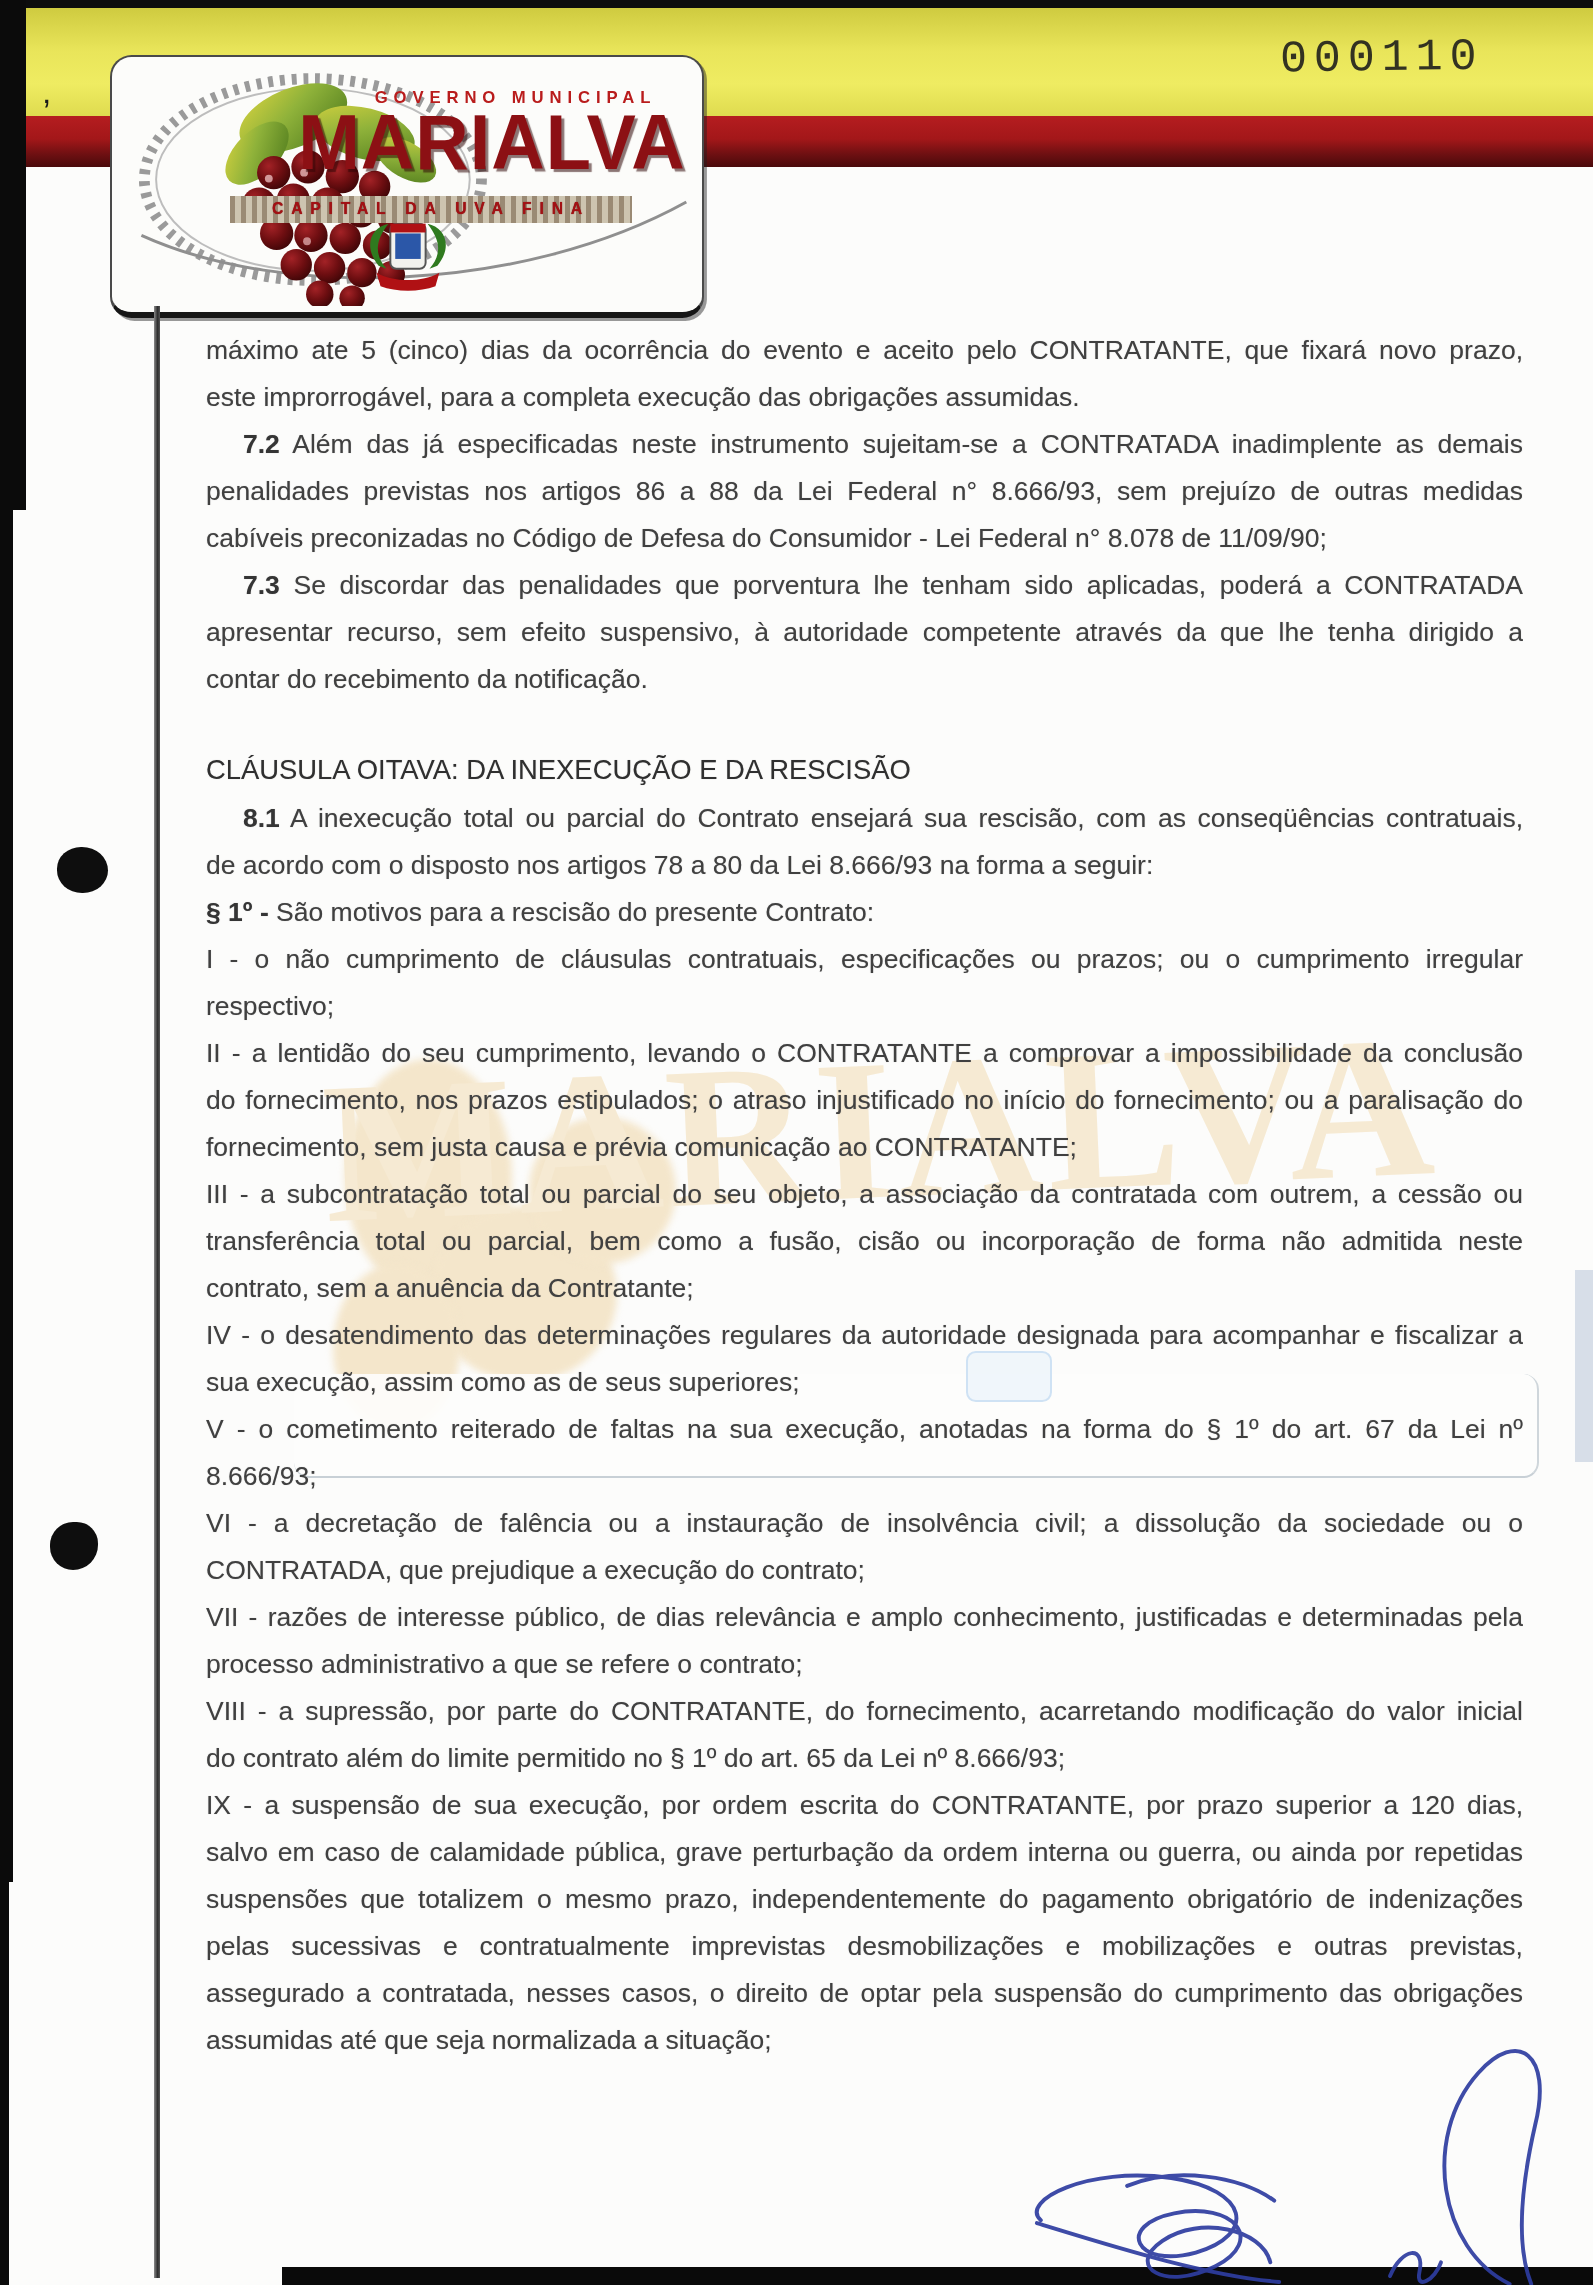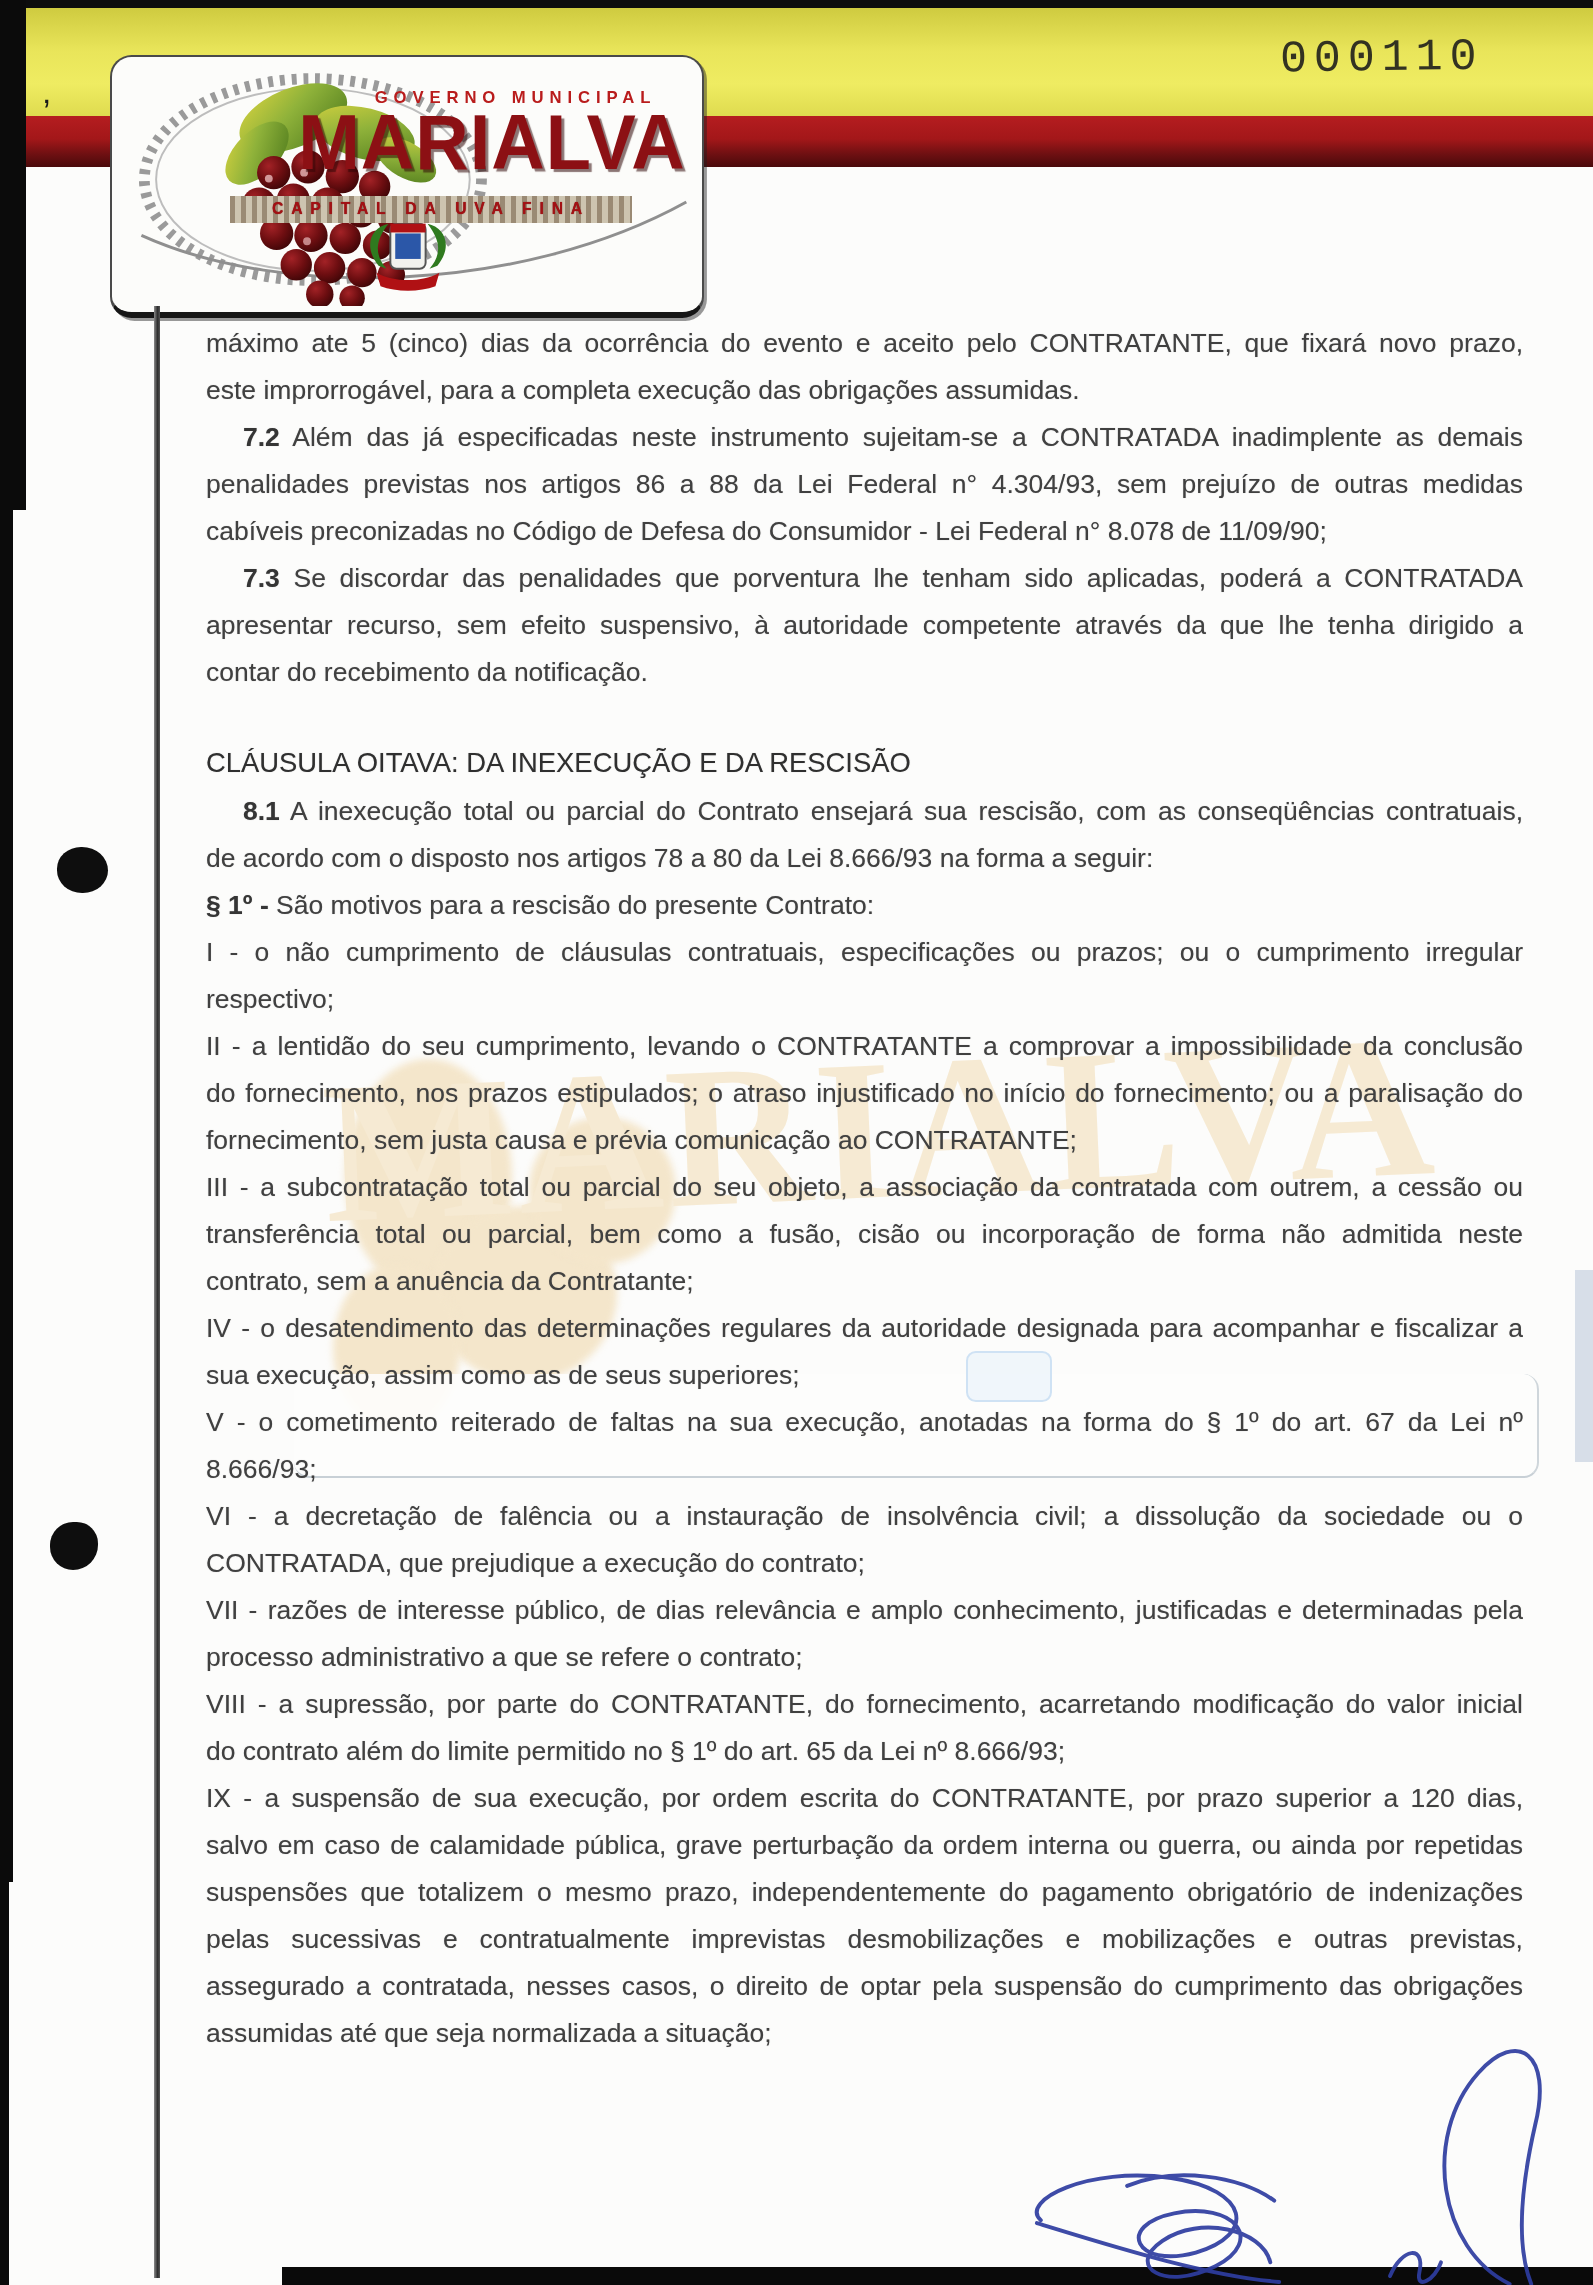--- a/index.html
+++ b/index.html
@@ -63,21 +63,21 @@
                   background:#c3cedd;opacity:.65;z-index:2;}
 
   
   .left-rule{position:absolute;left:154px;top:306px;width:5.9px;height:1972px;z-index:3;
              background:linear-gradient(90deg,#8a8a8a,#2e2e2e 60%,#555);}
   .hole{position:absolute;background:#0e0e0e;z-index:3;}
   .hole.h1{left:57px;top:847px;width:51px;height:46px;border-radius:48% 52% 50% 50%;}
   .hole.h2{left:50px;top:1522px;width:48px;height:48px;border-radius:50% 46% 54% 50%;}
 
   
-  .doc-body{position:absolute;left:206px;top:320px;width:1317px;z-index:3;
+  .doc-body{position:absolute;left:206px;top:327px;width:1317px;z-index:3;
             font-size:26.5px;color:#404040;text-shadow:0 0 1px rgba(70,70,70,.35);}
   .line{height:47px;line-height:47px;white-space:nowrap;text-align:left;}
   .line.fill{white-space:normal;text-align:justify;text-align-last:justify;height:47px;overflow:hidden;}
   .line.indent{padding-left:37px;}
   .line.heading{font-weight:normal;font-size:27.4px;color:#2f2f2f;margin-top:41px;height:51px;line-height:51px;}
   .line b{font-weight:bold;color:#353535;}
 
   
   .bottom-bar{position:absolute;left:282px;top:2267px;width:1311px;height:18.6px;background:#0a0a0a;z-index:3;}
 
@@ -175,21 +175,21 @@
   <div class="right-edge-tab"></div>
 
   <div class="left-rule"></div>
   <div class="hole h1"></div>
   <div class="hole h2"></div>
 
   <div class="doc-body" id="doc-body">
       <div class="line fill">máximo ate 5 (cinco) dias da ocorrência do evento e aceito pelo CONTRATANTE, que fixará novo prazo,</div>
       <div class="line">este improrrogável, para a completa execução das obrigações assumidas.</div>
       <div class="line fill indent"><b>7.2</b> Além das já especificadas neste instrumento sujeitam-se a CONTRATADA inadimplente as demais</div>
-      <div class="line fill">penalidades previstas nos artigos 86 a 88 da Lei Federal n° 4.304/93, sem prejuízo de outras medidas</div>
+      <div class="line fill">penalidades previstas nos artigos 86 a 88 da Lei Federal n° 8.666/93, sem prejuízo de outras medidas</div>
       <div class="line">cabíveis preconizadas no Código de Defesa do Consumidor - Lei Federal n° 8.078 de 11/09/90;</div>
       <div class="line fill indent"><b>7.3</b> Se discordar das penalidades que porventura lhe tenham sido aplicadas, poderá a CONTRATADA</div>
       <div class="line fill">apresentar recurso, sem efeito suspensivo, à autoridade competente através da que lhe tenha dirigido a</div>
       <div class="line">contar do recebimento da notificação.</div>
       <div class="line heading">CLÁUSULA OITAVA: DA INEXECUÇÃO E DA RESCISÃO</div>
       <div class="line fill indent"><b>8.1</b> A inexecução total ou parcial do Contrato ensejará sua rescisão, com as conseqüências contratuais,</div>
       <div class="line">de acordo com o disposto nos artigos 78 a 80 da Lei 8.666/93 na forma a seguir:</div>
       <div class="line"><b>§ 1º -</b> São motivos para a rescisão do presente Contrato:</div>
       <div class="line fill">I - o não cumprimento de cláusulas contratuais, especificações ou prazos; ou o cumprimento irregular</div>
       <div class="line">respectivo;</div>

